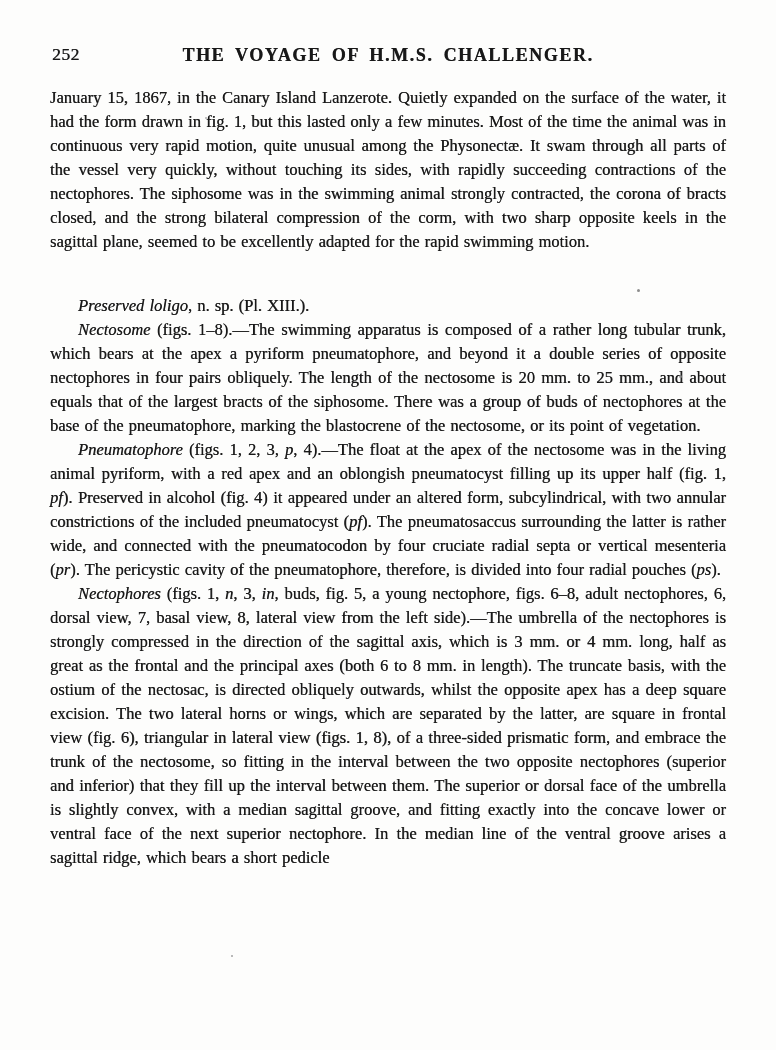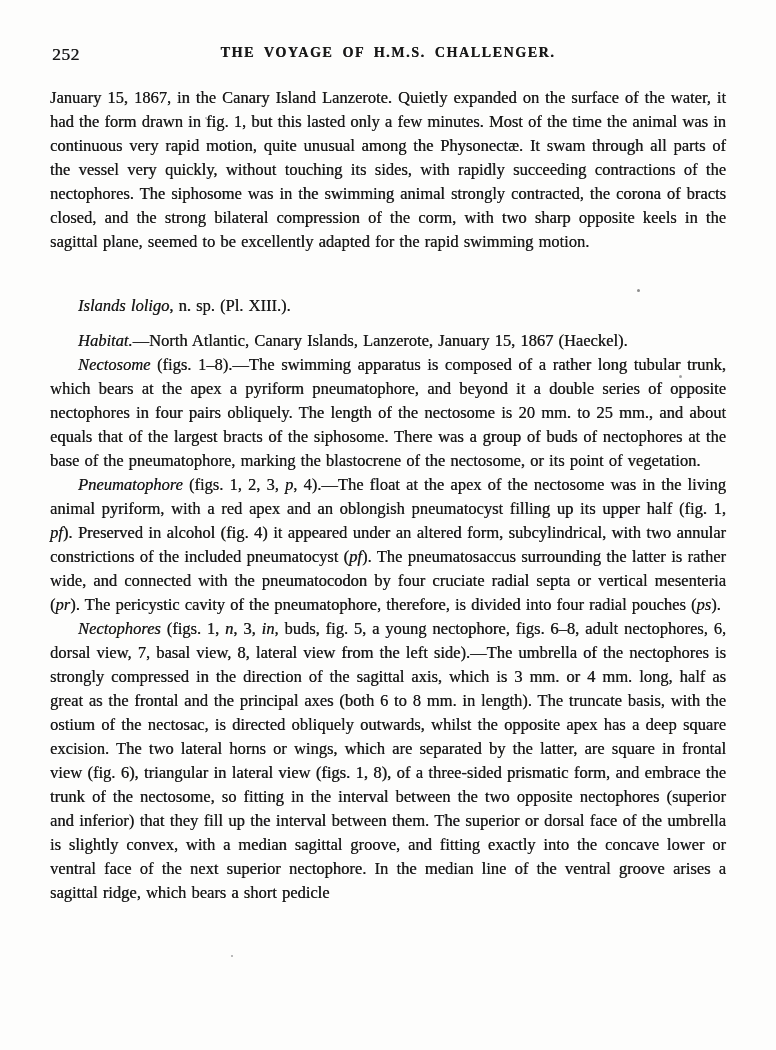--- a/index.html
+++ b/index.html
@@ -25,21 +25,21 @@
     text-shadow: 0.4px 0 0 rgba(20,20,20,0.8);
   }
   .page-num {
     position: absolute; left: 2px; top: 1px;
     font-size: 17.5px;
     letter-spacing: 0.5px;
   }
   .running-title {
     display: block;
     text-align: center;
-    font-size: 14px;
+    font-size: 18px;
     font-weight: bold;
     letter-spacing: 1.6px;
     word-spacing: 4px;
     padding-top: 2px;
   }
   
   .text-block {
     position: absolute;
     top: 86px; left: 50px; width: 676px;
     font-size: 16.5px;
@@ -78,22 +78,21 @@
 
 <div class="page">
 
   <header class="running-head">
     <span class="page-num">252</span>
     <span class="running-title">THE VOYAGE OF H.M.S. CHALLENGER.</span>
   </header>
 
   <main class="text-block">
       <p class="para body"><span class="rm">January 15, 1867, in the Canary Island Lanzerote.  Quietly expanded on the surface of the water, it had the form drawn in fig. 1, but this lasted only a few minutes.  Most of the time the animal was in continuous very rapid motion, quite unusual among the Physonectæ.  It swam through all parts of the vessel very quickly, without touching its sides, with rapidly succeeding contractions of the nectophores.  The siphosome was in the swimming animal strongly contracted, the corona of bracts closed, and the strong bilateral compression of the corm, with two sharp opposite keels in the sagittal plane, seemed to be excellently adapted for the rapid swimming motion.</span></p>
-      <p class="para species-heading indent"><span class="it">Islands loligo</span><span class="rm">, n. sp. (Pl. XIII.).</span></p>
-      <p class="para habitat indent"><span class="it">Habitat.</span><span class="rm">—North Atlantic, Canary Islands, Lanzerote, January 15, 1867 (Haeckel).</span></p>
+      <p class="para species-heading indent"><span class="it">Preserved loligo</span><span class="rm">, n. sp. (Pl. XIII.).</span></p>
       <p class="para section-first indent"><span class="it">Nectosome</span><span class="rm"> (figs. 1–8).—The swimming apparatus is composed of a rather long tubular trunk, which bears at the apex a pyriform pneumatophore, and beyond it a double series of opposite nectophores in four pairs obliquely.  The length of the nectosome is 20 mm. to 25 mm., and about equals that of the largest bracts of the siphosome.  There was a group of buds of nectophores at the base of the pneumatophore, marking the blastocrene of the nectosome, or its point of vegetation.</span></p>
       <p class="para body indent"><span class="it">Pneumatophore</span><span class="rm"> (figs. 1, 2, 3, </span><span class="it">p</span><span class="rm">, 4).—The float at the apex of the nectosome was in the living animal pyriform, with a red apex and an oblongish pneumatocyst filling up its upper half (fig. 1, </span><span class="it">pf</span><span class="rm">).  Preserved in alcohol (fig. 4) it appeared under an altered form, subcylindrical, with two annular constrictions of the included pneumatocyst (</span><span class="it">pf</span><span class="rm">).  The pneumatosaccus surrounding the latter is rather wide, and connected with the pneumatocodon by four cruciate radial septa or vertical mesenteria (</span><span class="it">pr</span><span class="rm">).  The pericystic cavity of the pneumatophore, therefore, is divided into four radial pouches (</span><span class="it">ps</span><span class="rm">).</span></p>
       <p class="para body indent"><span class="it">Nectophores</span><span class="rm"> (figs. 1, </span><span class="it">n</span><span class="rm">, 3, </span><span class="it">in</span><span class="rm">, buds, fig. 5, a young nectophore, figs. 6–8, adult nectophores, 6, dorsal view, 7, basal view, 8, lateral view from the left side).—The umbrella of the nectophores is strongly compressed in the direction of the sagittal axis, which is 3 mm. or 4 mm. long, half as great as the frontal and the principal axes (both 6 to 8 mm. in length).  The truncate basis, with the ostium of the nectosac, is directed obliquely outwards, whilst the opposite apex has a deep square excision.  The two lateral horns or wings, which are separated by the latter, are square in frontal view (fig. 6), triangular in lateral view (figs. 1, 8), of a three-sided prismatic form, and embrace the trunk of the nectosome, so fitting in the interval between the two opposite nectophores (superior and inferior) that they fill up the interval between them.  The superior or dorsal face of the umbrella is slightly convex, with a median sagittal groove, and fitting exactly into the concave lower or ventral face of the next superior nectophore.  In the median line of the ventral groove arises a sagittal ridge, which bears a short pedicle</span></p>
     </main>
 
   <div class="speck s1"></div>
   <div class="speck s2"></div>
   <div class="speck s3"></div>
   <div class="speck s4"></div>
 

